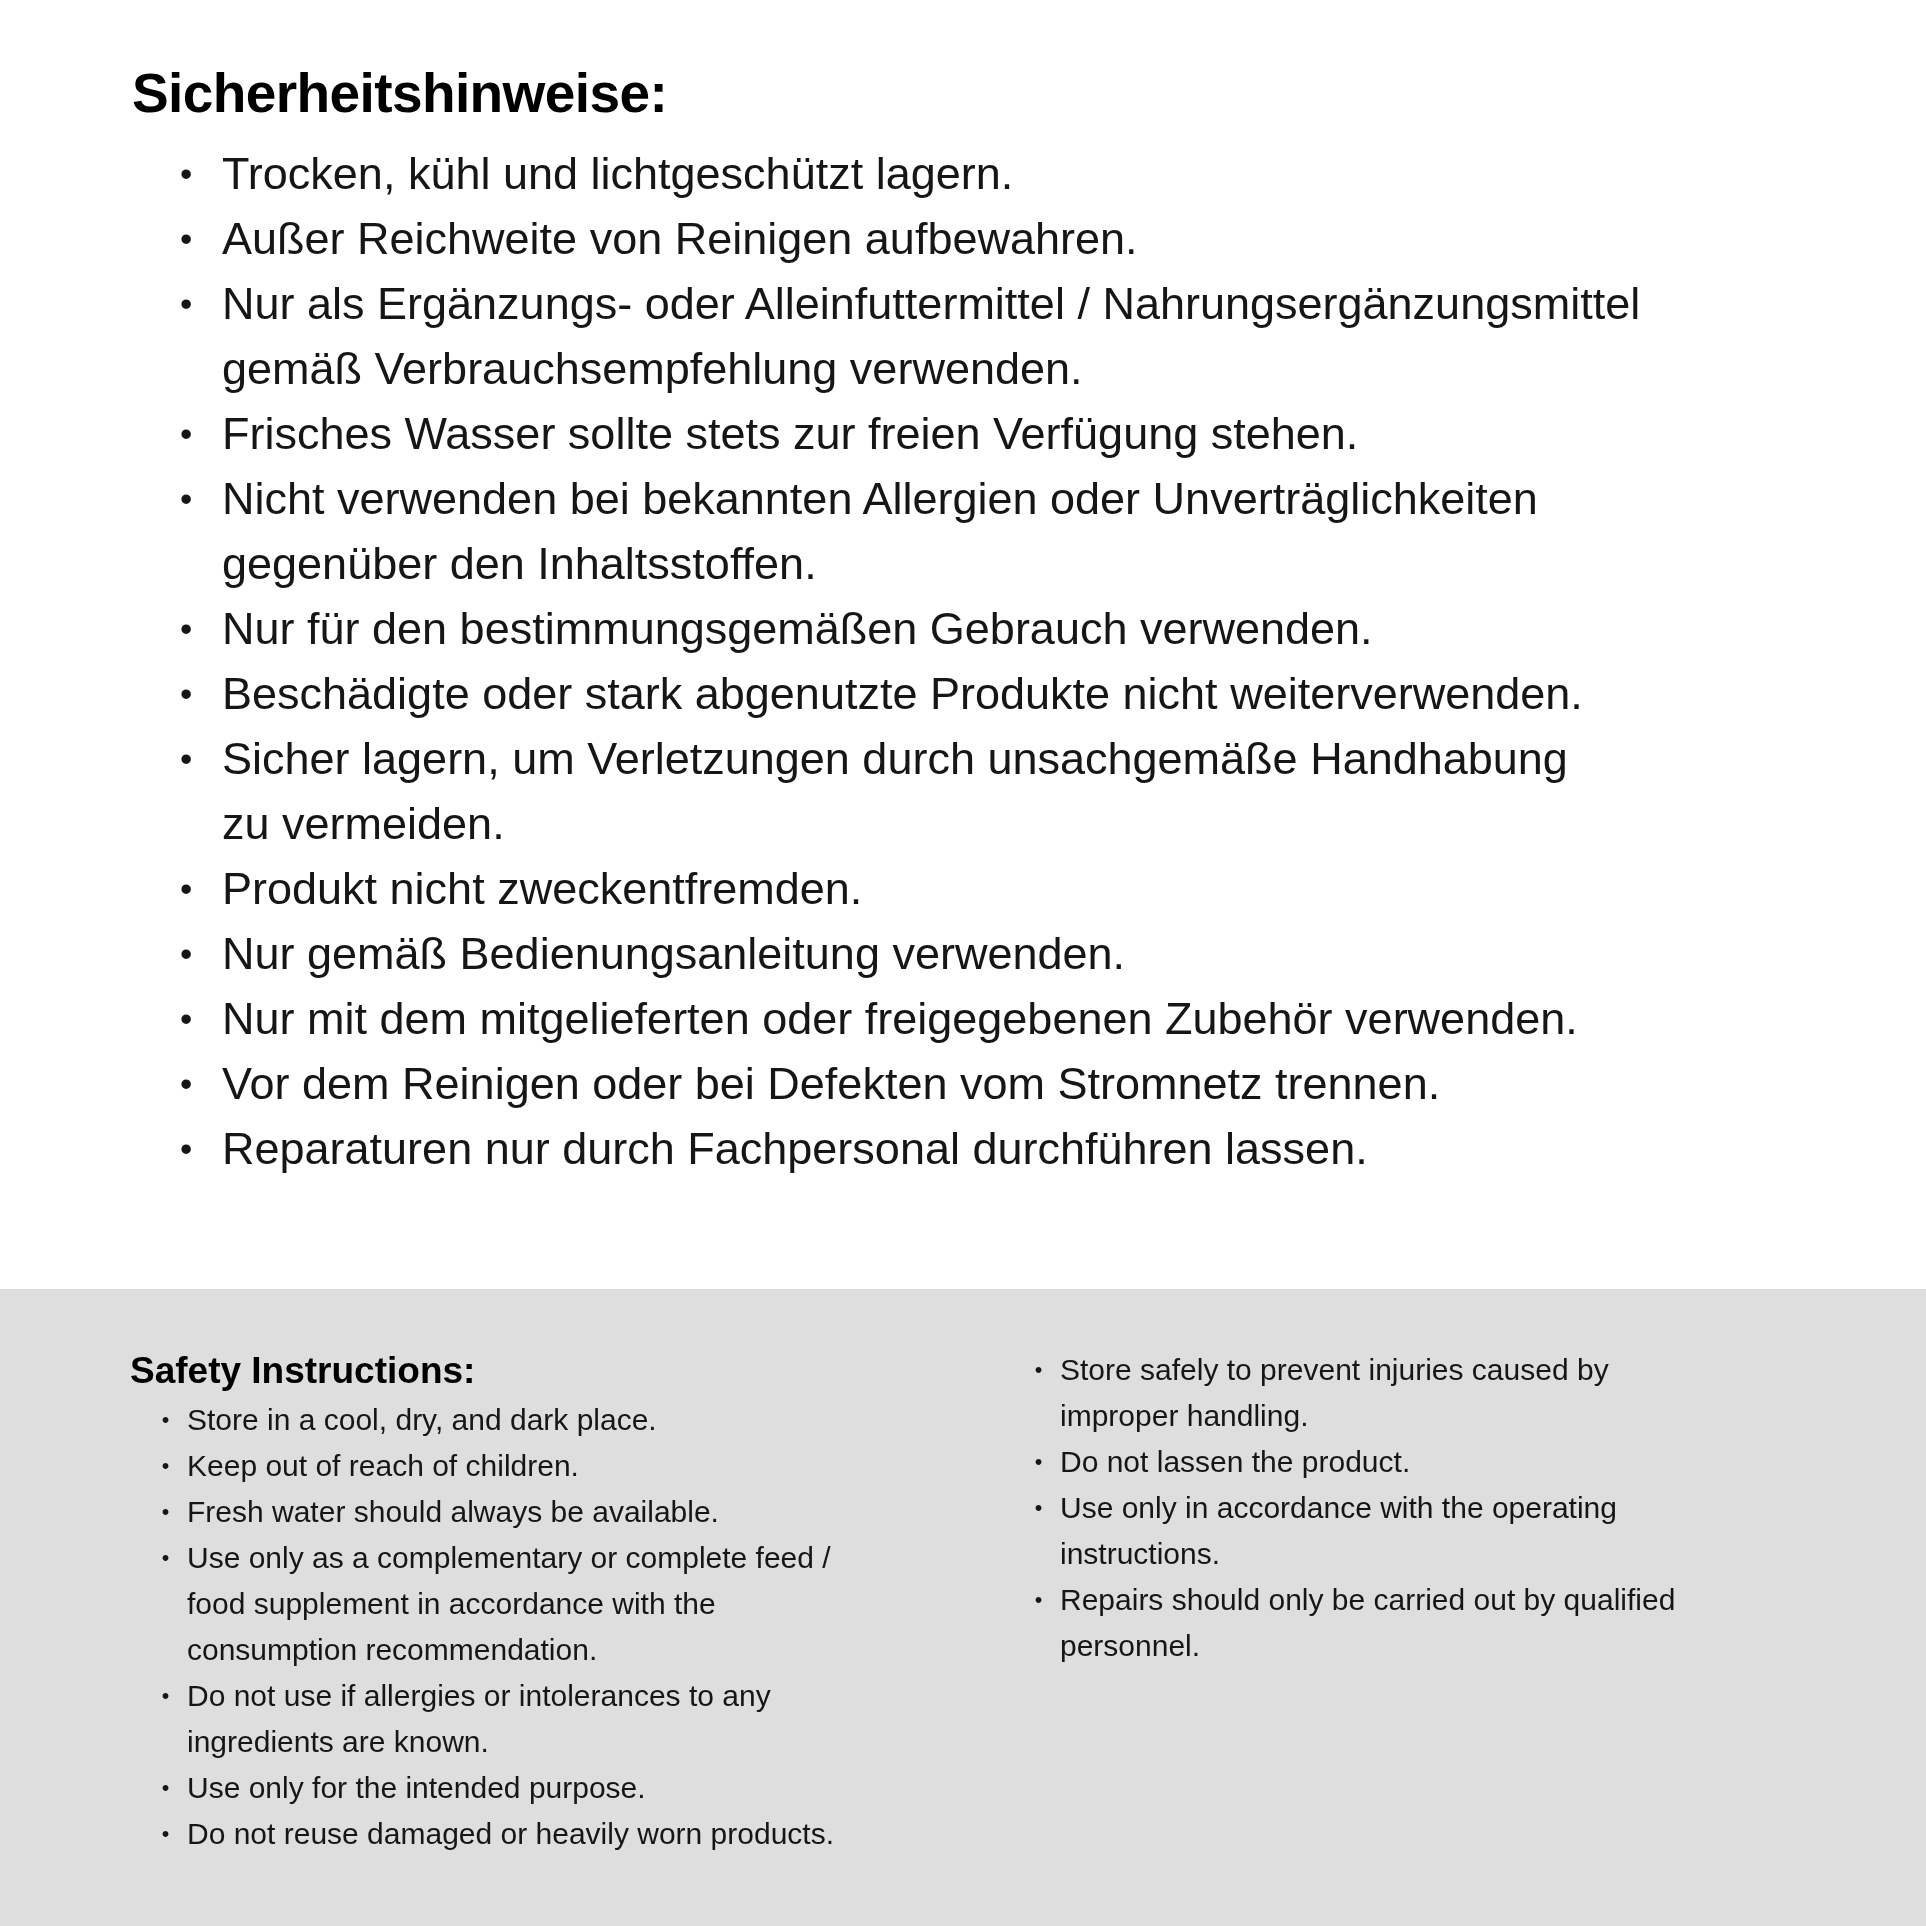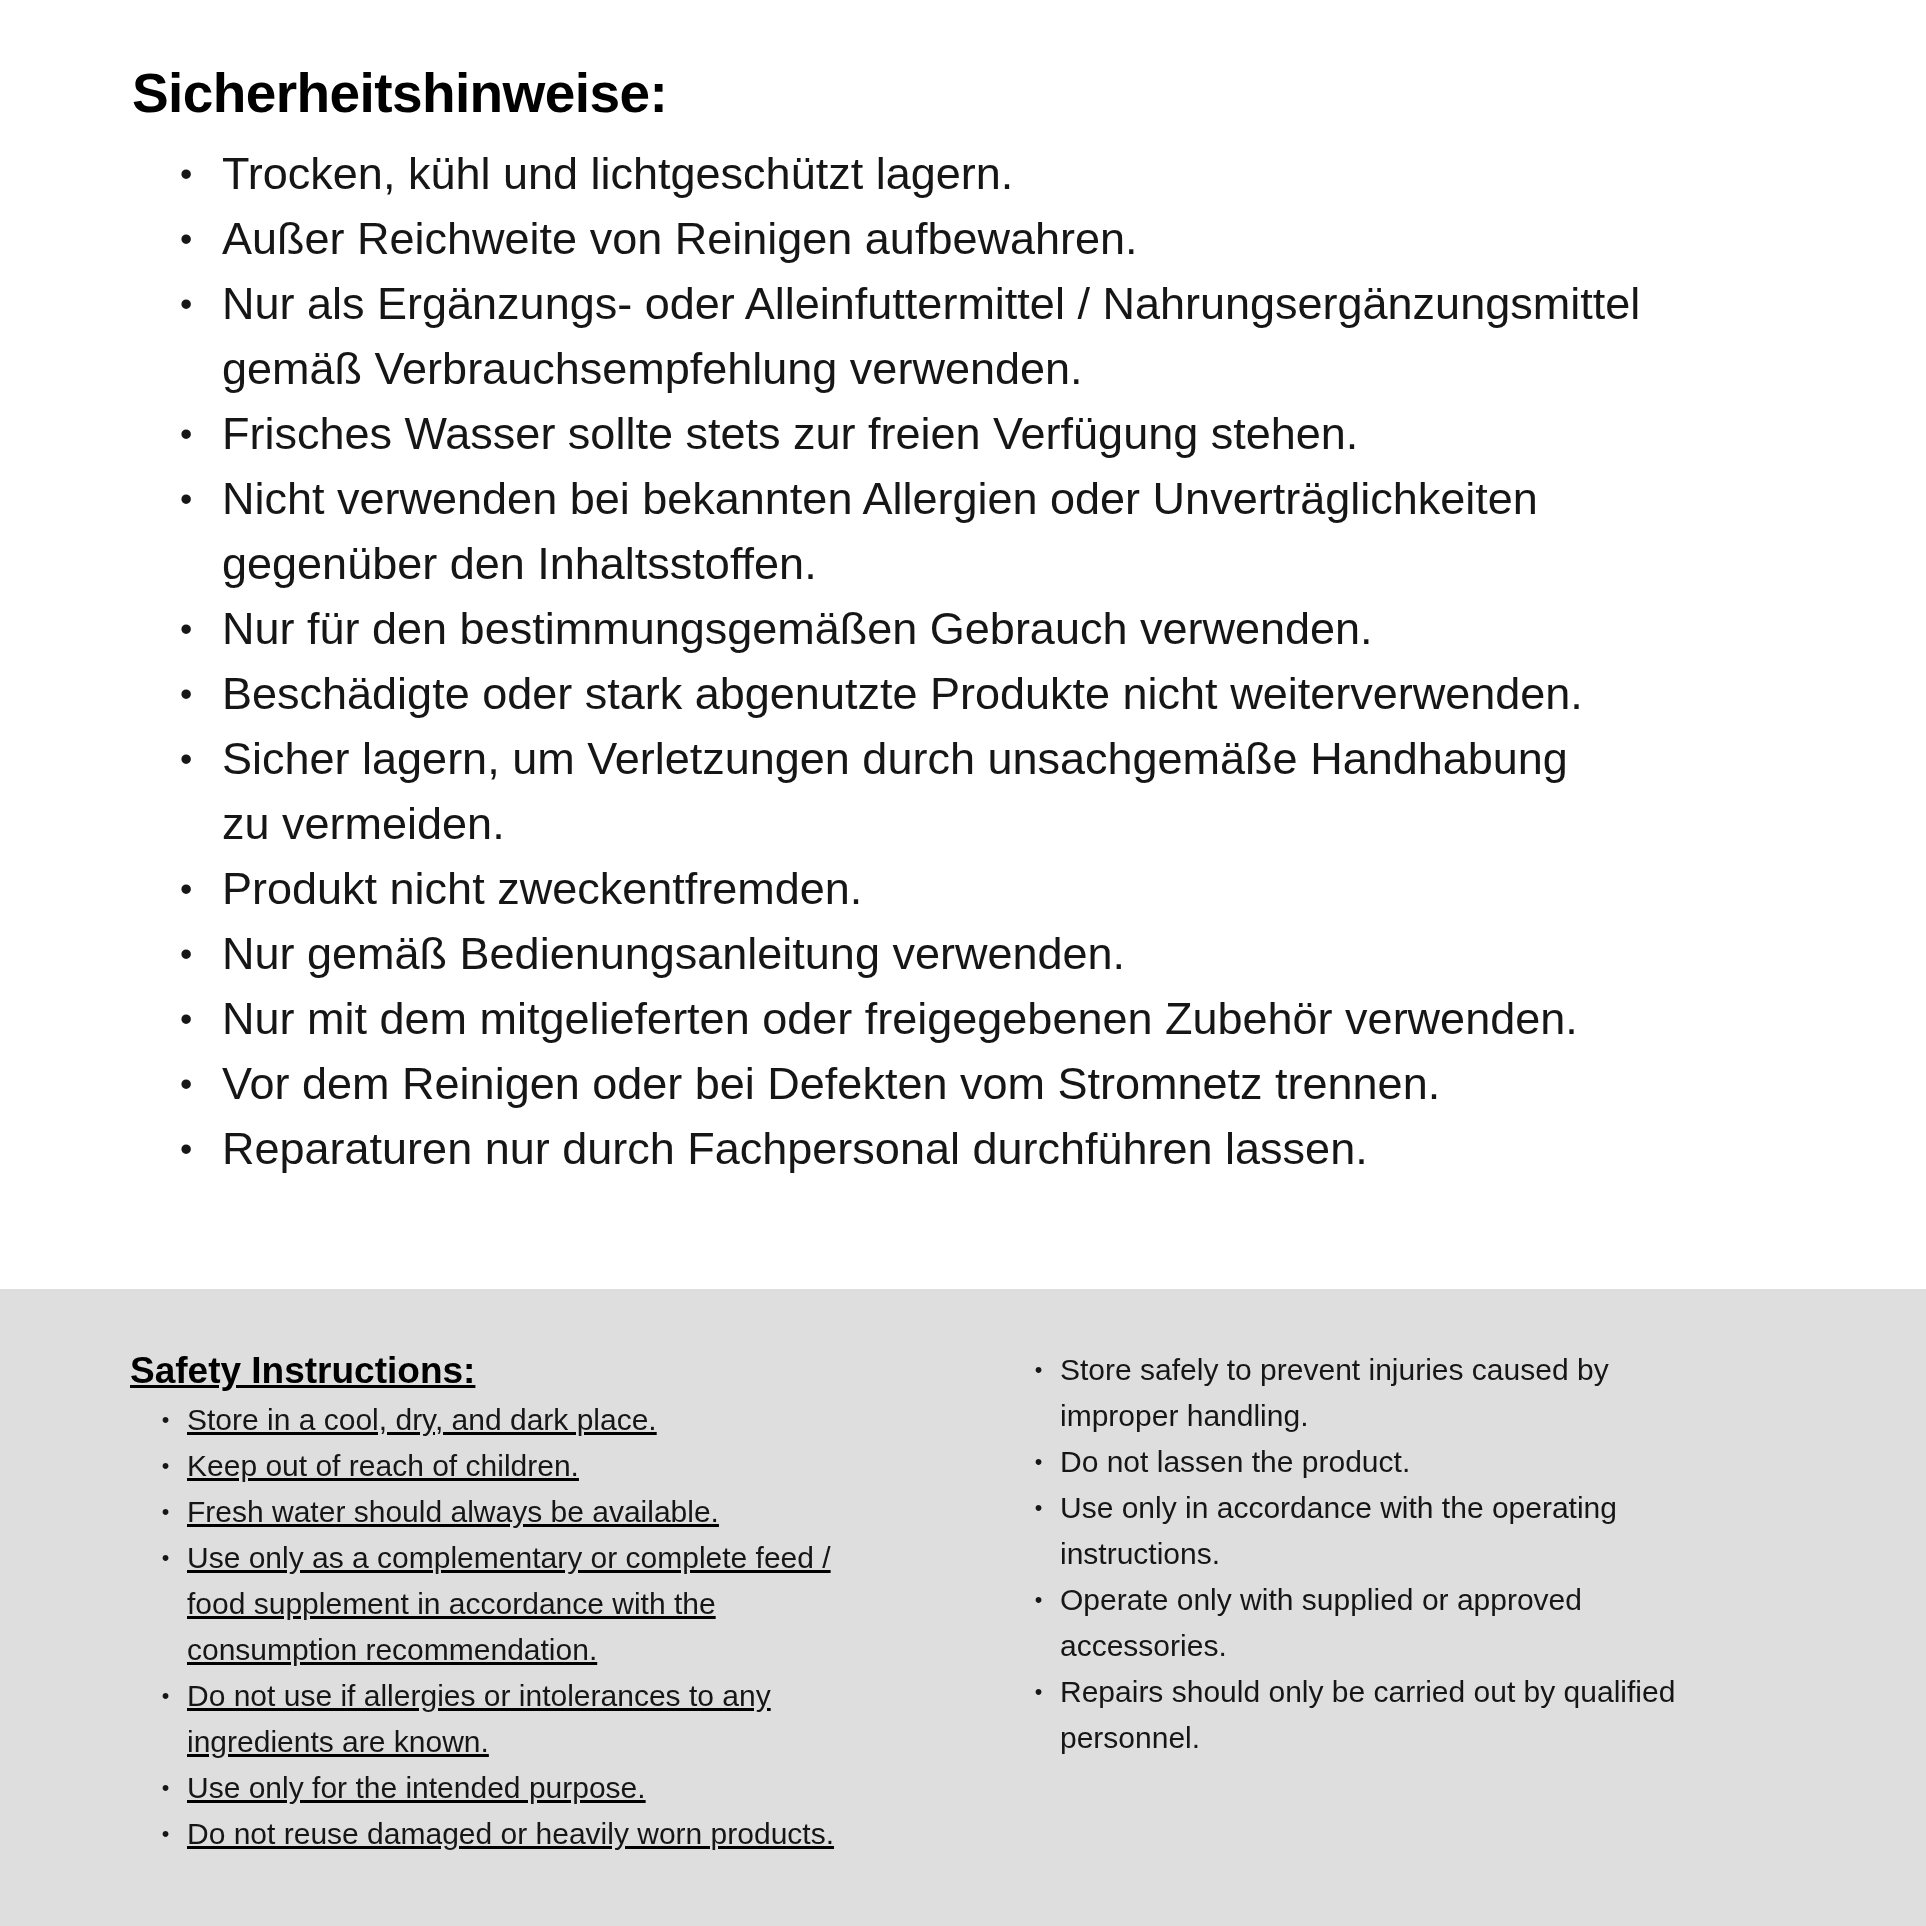--- a/index.html
+++ b/index.html
@@ -55,21 +55,21 @@
     left: 0;
     top: 1289px;
     width: 1926px;
     height: 638px;
     background: #dedede;
   }
   .cols {
     display: flex;
     padding: 58px 64px 0 130px;
   }
-  .col-left { width: 873px; flex: none; text-decoration: underline; }
+  .col-left { width: 873px; flex: none; }
   .col-right { flex: 1; }
   .english-heading {
     margin: 5.1px 0 0 0;
     font-size: 37px;
     line-height: 37px;
     font-weight: bold;
     color: #000000;
   }
   .english-list {
     font-size: 30px;
@@ -126,21 +126,20 @@
             <li>Do not use if allergies or intolerances to any<br>ingredients are known.</li>
             <li>Use only for the intended purpose.</li>
             <li>Do not reuse damaged or heavily worn products.</li>
           </ul>
       </div>
       <div class="col-right">
         <ul class="bullet-list english-list">
             <li>Store safely to prevent injuries caused by<br>improper handling.</li>
             <li>Do not lassen the product.</li>
             <li>Use only in accordance with the operating<br>instructions.</li>
-            <li>Operate only with supplied or approved<br>accessories.</li>
             <li>Repairs should only be carried out by qualified<br>personnel.</li>
           </ul>
       </div>
     </div>
   </div>
 
 </div>
 
 
 </body></html>

